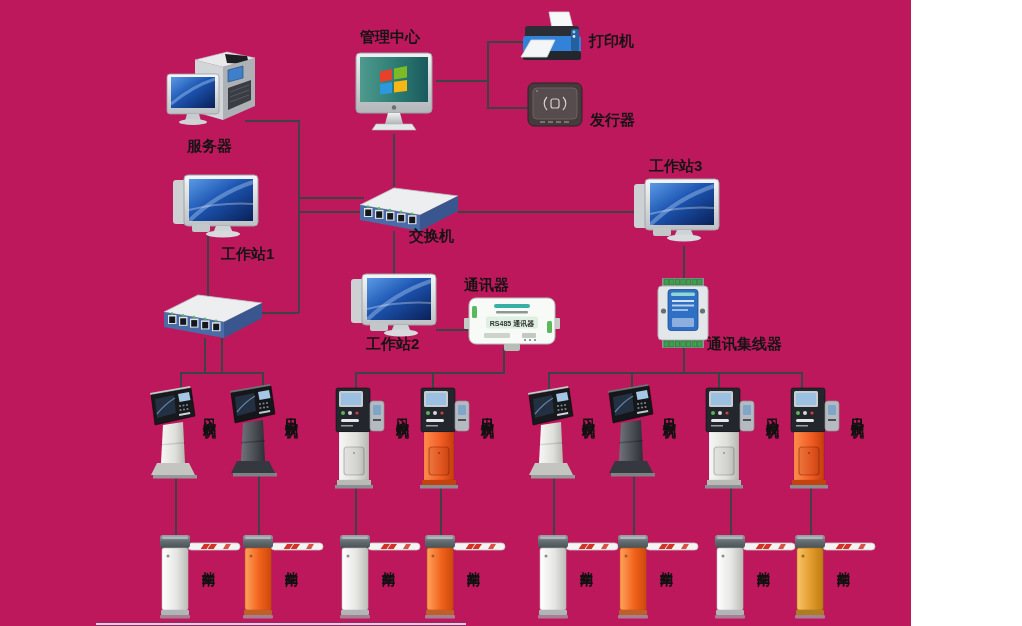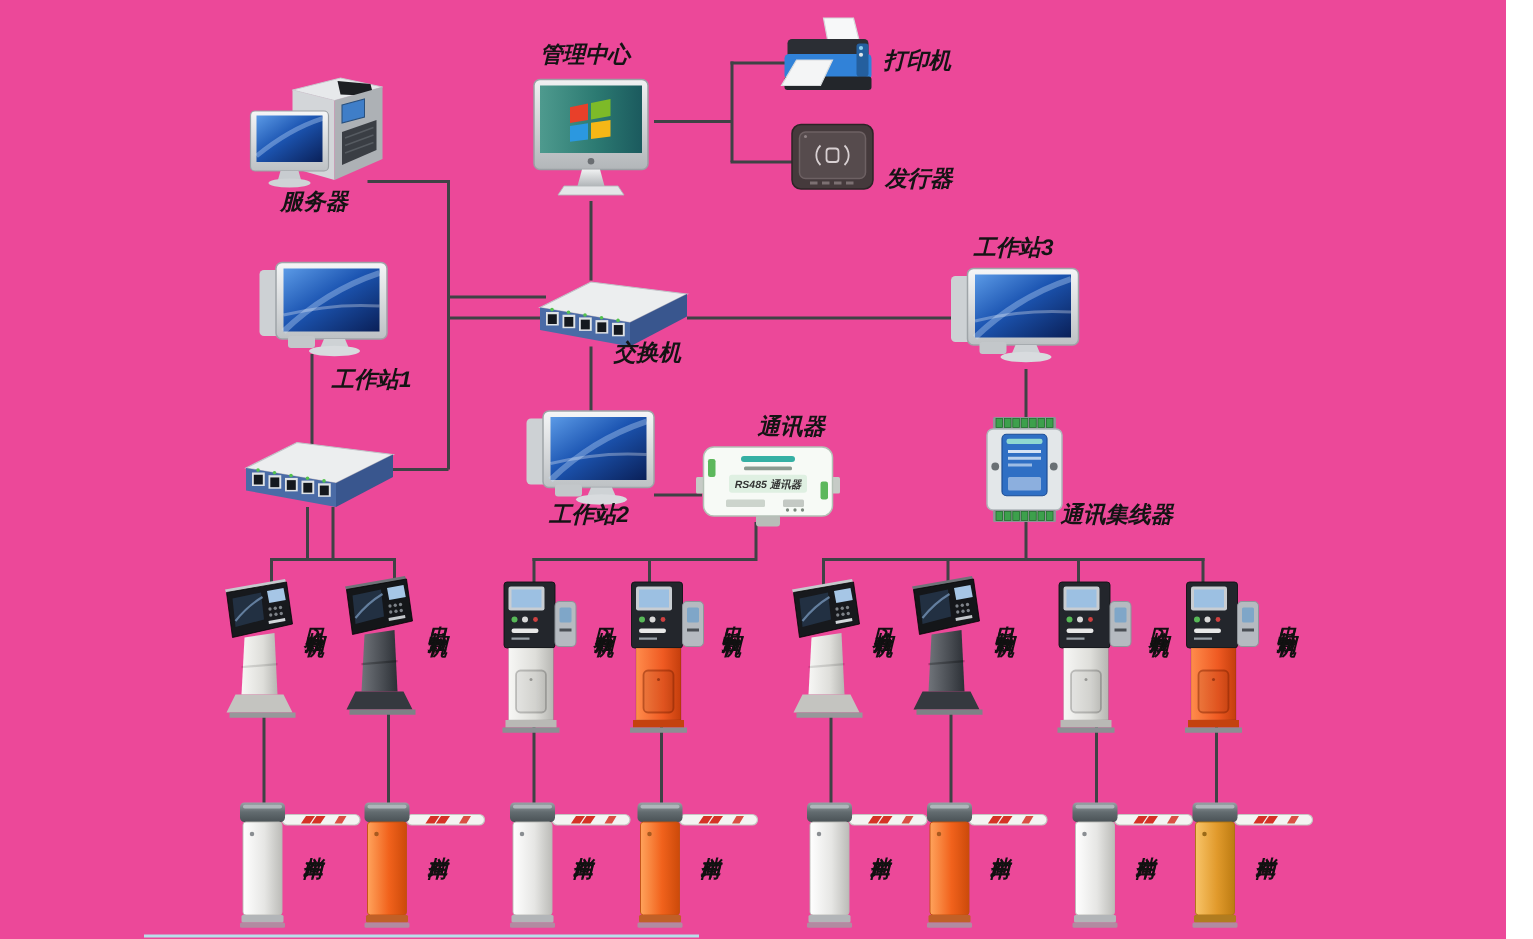--- a/index.html
+++ b/index.html
@@ -1,17 +1,17 @@
 <!DOCTYPE html>
 <html><head>
 <meta charset="utf-8">
 <style>
   html,body{margin:0;padding:0;background:#fff;}
-  .canvas{position:relative;width:1004px;height:626px;background:#ec4899;overflow:hidden;
-          font-family:"Liberation Sans","DejaVu Sans",sans-serif;font-style:italic;}
+  .canvas{position:relative;width:911px;height:626px;background:#be185d;overflow:hidden;
+          font-family:"Liberation Sans","DejaVu Sans",sans-serif;}
   .hline{position:absolute;height:1.5px;background:#3f4245;}
   .vline{position:absolute;width:1.5px;background:#3f4245;}
   .dev{position:absolute;}
   .dev svg{display:block;width:100%;height:100%;}
   .label{position:absolute;color:#141414;font-size:15px;font-weight:600;white-space:nowrap;line-height:1.1;}
   .vlabel{position:absolute;color:#111;font-size:13px;font-weight:700;
           writing-mode:vertical-rl;text-orientation:upright;letter-spacing:2px;line-height:1;}
   .vlabel.small{font-size:13px;letter-spacing:1px;}
   .artifact{position:absolute;background:#b8dfea;}
 </style>
@@ -176,21 +176,21 @@
       <polygon points="63,22 78,18 78,30 63,34" fill="#3f7ec8" stroke="#28507e" stroke-width=".7"></polygon>
       <polygon points="63,40 86,32 86,52 63,62" fill="#3a3e44"></polygon>
       <path d="M65 44 L84 37 M65 49 L84 42 M65 54 L84 47" stroke="#565b61" stroke-width="1"></path>
       <rect x="2" y="26" width="52" height="40" rx="3" fill="url(#gFrame)" stroke="#9ba0a4" stroke-width=".8"></rect>
       <rect x="6" y="29" width="44" height="31" fill="url(#gScr)"></rect>
       <path d="M6 56 Q28 38 50 31" stroke="#cfe4ff" stroke-width="3" fill="none" opacity=".35"></path>
       <path d="M22 66 L34 66 L36 73 L20 73 Z" fill="#c8ccd0"></path>
       <ellipse cx="28" cy="74" rx="14" ry="3" fill="#cfd3d6"></ellipse>
     </svg>
   </div>
-  <div class="label" style="left:187px;top:127px">服务器</div>
+  <div class="label" style="left:187px;top:138px">服务器</div>
 
   <div class="dev" style="left:172px;top:174px;width:92px;height:64px">
     <svg viewBox="0 0 92 64">
       <rect x="1" y="6" width="30" height="44" rx="3" fill="#cdd1d4"></rect>
       <rect x="12" y="1" width="74" height="51" rx="4" fill="url(#gFrame)" stroke="#9fa4a8" stroke-width="1"></rect>
       <rect x="17" y="5" width="64" height="42" fill="url(#gScr)"></rect>
       <path d="M17 47 Q45 20 81 8" stroke="#cfe4ff" stroke-width="4" fill="none" opacity=".35"></path>
       <path d="M17 36 Q50 28 81 30" stroke="#ffffff" stroke-width="2" fill="none" opacity=".3"></path>
       <rect x="20" y="50" width="18" height="8" rx="2" fill="#c3c7ca"></rect>
       <path d="M44 52 L58 52 L61 59 L41 59 Z" fill="#ced2d5"></path>
@@ -265,21 +265,21 @@
       <rect x="32" y="16" width="32" height="2.5" rx="1" fill="#8a9a90"></rect>
       <rect x="22" y="21.5" width="52" height="12" rx="2" fill="#dff0e2"></rect>
       <text x="48" y="30.5" font-size="7" fill="#333" text-anchor="middle" font-weight="bold">RS485 通讯器</text>
       <rect x="20" y="38" width="26" height="5" rx="1" fill="#ccd4cc"></rect>
       <rect x="58" y="38" width="14" height="5" rx="1" fill="#c4c9c4"></rect>
       <circle cx="61" cy="45" r="1.1" fill="#7a857c"></circle>
       <circle cx="66" cy="45" r="1.1" fill="#7a857c"></circle>
       <circle cx="71" cy="45" r="1.1" fill="#7a857c"></circle>
     </svg>
   </div>
-  <div class="label" style="left:505px;top:277px">通讯器</div>
+  <div class="label" style="left:464px;top:277px">通讯器</div>
 
   <div class="dev" style="left:160px;top:290px;width:106px;height:52px">
     <svg viewBox="0 0 106 52">
       <polygon points="4,22 38,5 102,13 64,32" fill="#eceeef" stroke="#c0c4c8" stroke-width=".8"></polygon>
       <polygon points="64,32 102,13 102,28 64,48" fill="#39568e"></polygon>
       <polygon points="4,22 64,32 64,48 4,37" fill="#4a6ba6"></polygon>
       <g>
         <rect x="8" y="25" width="8.5" height="9" fill="#dfe3e6"></rect>
           <rect x="9.2" y="26.5" width="6" height="6.5" fill="#14181e"></rect>
           <circle cx="12" cy="23.4" r="1.2" fill="#53c24e"></circle>

